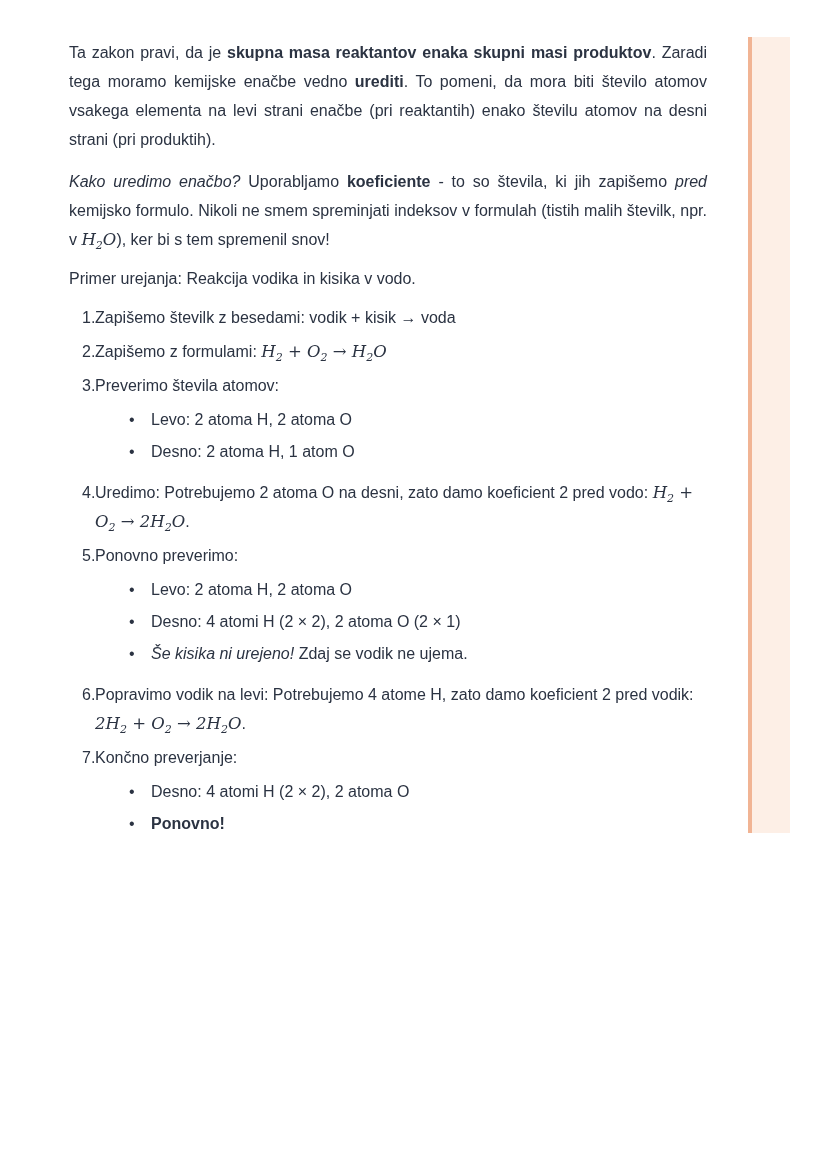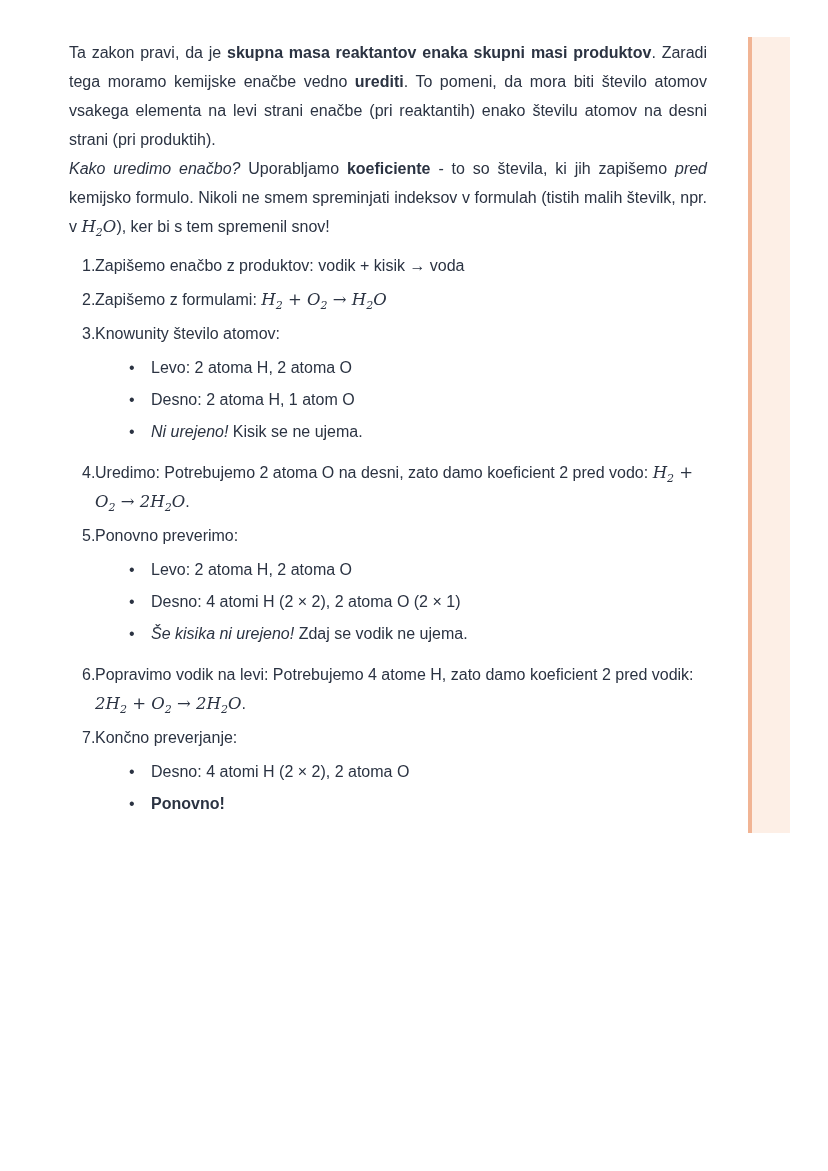--- a/index.html
+++ b/index.html
@@ -25,21 +25,21 @@
     border-left:4px solid var(--stripe-line);
     z-index:1;
   }
   .content{
     position:absolute;left:69px;top:0;
     width:638px;
     font-size:16px;line-height:29px;
   }
   .para{margin:0;}
   .p1{margin-top:38px;}
-  .p2{}
+  .p2{margin-top:13px;}
   .p3{margin-top:10px;}
   .justify{text-align:justify;}
   .steps{list-style:none;margin:10px 0 0;padding:0;}
   .step{position:relative;padding-left:26px;margin:0 0 5px;}
   .num{position:absolute;left:13px;top:0;}
   .bullets{list-style:none;margin:5px 0 12px;padding:0;}
   .bullet{position:relative;padding-left:56px;margin:0 0 3px;}
   .bullet::before{content:"\2022";position:absolute;left:34px;top:0;}
   .b{font-weight:700;}
   .i{font-style:italic;}
@@ -59,40 +59,40 @@
 <div class="page">
 
   <div class="stripe"></div>
 
   <div class="content">
 
     <p class="para p1 justify"><span>Ta zakon pravi, da je </span><span class="b">skupna masa reaktantov enaka skupni masi produktov</span><span>. Zaradi tega moramo kemijske enačbe vedno </span><span class="b">urediti</span><span>. To pomeni, da mora biti število atomov vsakega elementa na levi strani enačbe (pri reaktantih) enako številu atomov na desni strani (pri produktih).</span></p>
 
     <p class="para p2 justify"><span class="i">Kako uredimo enačbo?</span><span> Uporabljamo </span><span class="b">koeficiente</span><span> - to so števila, ki jih zapišemo </span><span class="i">pred</span><span> kemijsko formulo. Nikoli ne smem spreminjati indeksov v formulah (tistih malih številk, npr. v </span><span class="m">H<sub>2</sub>O</span><span>), ker bi s tem spremenil snov!</span></p>
 
+    <p class="para p3"><span>Primer urejanja: Reakcija vodika in kisika v vodo.</span></p>
 
     <ol class="steps">
 
       <li class="step">
         <span class="num">1.</span>
-        <span class="step-text"><span>Zapišemo enačbo z produktov: vodik + kisik → voda</span></span>
+        <span class="step-text"><span>Zapišemo številk z besedami: vodik + kisik → voda</span></span>
       </li>
 
       <li class="step">
         <span class="num">2.</span>
         <span class="step-text"><span>Zapišemo z formulami: </span><span class="m">H<sub>2</sub> + O<sub>2</sub> → H<sub>2</sub>O</span></span>
       </li>
 
       <li class="step">
         <span class="num">3.</span>
-        <span class="step-text"><span>Knowunity število atomov:</span></span>
+        <span class="step-text"><span>Preverimo števila atomov:</span></span>
         <ul class="bullets">
           <li class="bullet"><span>Levo: 2 atoma H, 2 atoma O</span></li>
           <li class="bullet"><span>Desno: 2 atoma H, 1 atom O</span></li>
-          <li class="bullet"><span class="i">Ni urejeno!</span><span> Kisik se ne ujema.</span></li>
         </ul>
       </li>
 
       <li class="step">
         <span class="num">4.</span>
         <span class="step-text"><span>Uredimo: Potrebujemo 2 atoma O na desni, zato damo koeficient 2 pred vodo: </span><span class="m">H<sub>2</sub> + O<sub>2</sub> → 2H<sub>2</sub>O</span><span>.</span></span>
       </li>
 
       <li class="step">
         <span class="num">5.</span>

